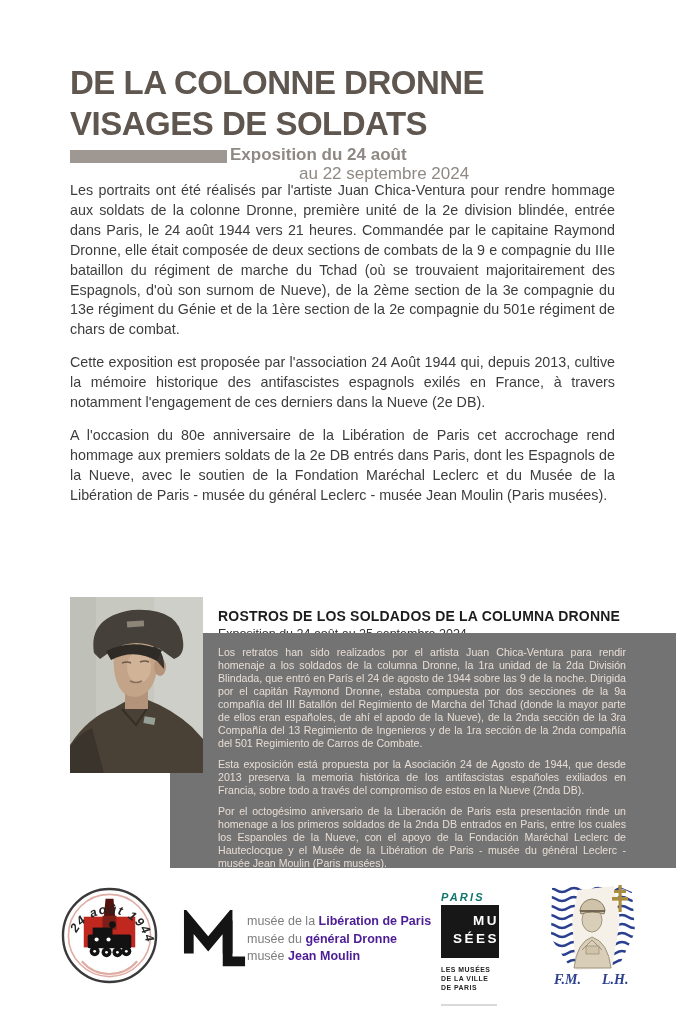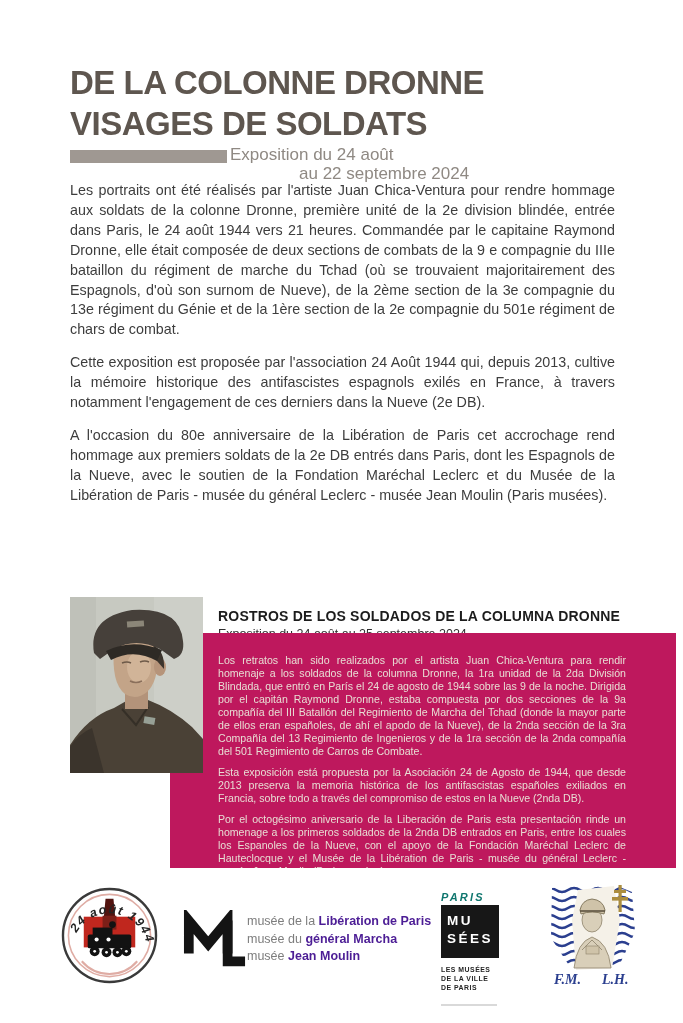--- a/index.html
+++ b/index.html
@@ -3,49 +3,49 @@
 <meta charset="utf-8">
 <style>
   html,body{margin:0;padding:0;background:#fff;}
   .page{position:relative;width:683px;height:1023px;background:#ffffff;
         font-family:"Liberation Sans",sans-serif;overflow:hidden;}
 
   
   .title{position:absolute;left:70px;top:62px;font-size:33px;font-weight:bold;
          color:#5e564f;line-height:41px;letter-spacing:-0.5px;white-space:nowrap;}
   .expo-bar{position:absolute;left:70px;top:150px;width:157px;height:13px;background:#9f9892;}
-  .expo-l1{position:absolute;left:230px;top:145px;font-size:17px;color:#8f8983;white-space:nowrap;}
+  .expo-l1{position:absolute;left:230px;top:145px;font-size:17px;color:#8f8983;white-space:nowrap;font-weight:bold;}
   .expo-l2{position:absolute;left:299px;top:164px;font-size:17px;color:#8f8983;white-space:nowrap;}
 
   
   .fr-text{position:absolute;left:70px;top:181px;width:545px;color:#3d3d3d;
            font-size:14.3px;line-height:19.9px;text-align:justify;}
   .fr-text p{margin:0 0 13px 0;}
 
   
   .es-head{position:absolute;left:218px;top:592px;width:450px;margin-top:16px;}
   .es-title{font-size:14px;font-weight:bold;color:#1c1c1c;letter-spacing:0.2px;}
   .es-sub{font-size:12.5px;color:#2f2f2f;margin-top:3px;}
   .es-box{position:absolute;left:170px;top:633px;width:506px;height:235px;
-          background:#be185d;box-sizing:border-box;padding:21px 50px 0 48px;overflow:hidden;}
+          background:#737373;box-sizing:border-box;padding:13px 50px 0 48px;overflow:hidden;}
   .es-box p{margin:0 0 8px 0;color:#e8ddd4;font-size:10.6px;line-height:13px;text-align:justify;}
   .portrait{position:absolute;left:70px;top:597px;width:133px;height:176px;z-index:2;}
 
   
   .logo1{position:absolute;left:60px;top:886px;width:99px;height:99px;}
   .logo2{position:absolute;left:183px;top:908px;width:215px;height:62px;}
   .ml-mark{position:absolute;left:0;top:2px;width:64px;height:58px;}
   .ml-lines{position:absolute;left:64px;top:5px;font-size:12.5px;line-height:17.5px;white-space:nowrap;}
   .ml-lines .pre{color:#7d7d7d;}
   .ml-lines .b{color:#4c1d95;font-weight:bold;}
   .logo3{position:absolute;left:441px;top:891px;width:70px;}
   .pm-paris{font-size:11px;font-weight:bold;letter-spacing:2.2px;color:#0f766e;font-style:italic;}
   .pm-box{width:58px;height:53px;background:#171717;margin-top:2px;box-sizing:border-box;
           padding:7px 0 0 6px;color:#fff;font-size:13.5px;font-weight:bold;
-          letter-spacing:2.5px;line-height:18px;}
+          letter-spacing:2.5px;line-height:18px;text-align:right;}
   .pm-tag{margin-top:7px;font-size:6.9px;font-weight:bold;letter-spacing:0.5px;
           line-height:9px;color:#242424;}
   .pm-rule{margin-top:12px;width:56px;height:2px;background:#d9d9d9;}
   .logo4{position:absolute;left:542px;top:880px;width:100px;height:112px;}
 </style>
 </head>
 <body>
 
 <div class="page">
 
@@ -127,21 +127,21 @@
     </text>
   </svg>
 
   <div class="logo2">
     <svg class="ml-mark" viewBox="0 0 66 58">
       <path d="M6 44 V10 L26 34 L46 10 V44" stroke="#141414" stroke-width="10" fill="none" stroke-linejoin="miter"></path>
       <path d="M46 10 V52 H64" stroke="#141414" stroke-width="10" fill="none"></path>
     </svg>
     <div class="ml-lines">
       <div><span class="pre">musée de la </span><span class="b">Libération de Paris</span></div>
-      <div><span class="pre">musée du </span><span class="b">général Marcha</span></div>
+      <div><span class="pre">musée du </span><span class="b">général Dronne</span></div>
       <div><span class="pre">musée </span><span class="b">Jean Moulin</span></div>
     </div>
   </div>
 
   <div class="logo3">
     <div class="pm-paris">PARIS</div>
     <div class="pm-box">
       <div>MU</div>
       <div>SÉES</div>
     </div>

